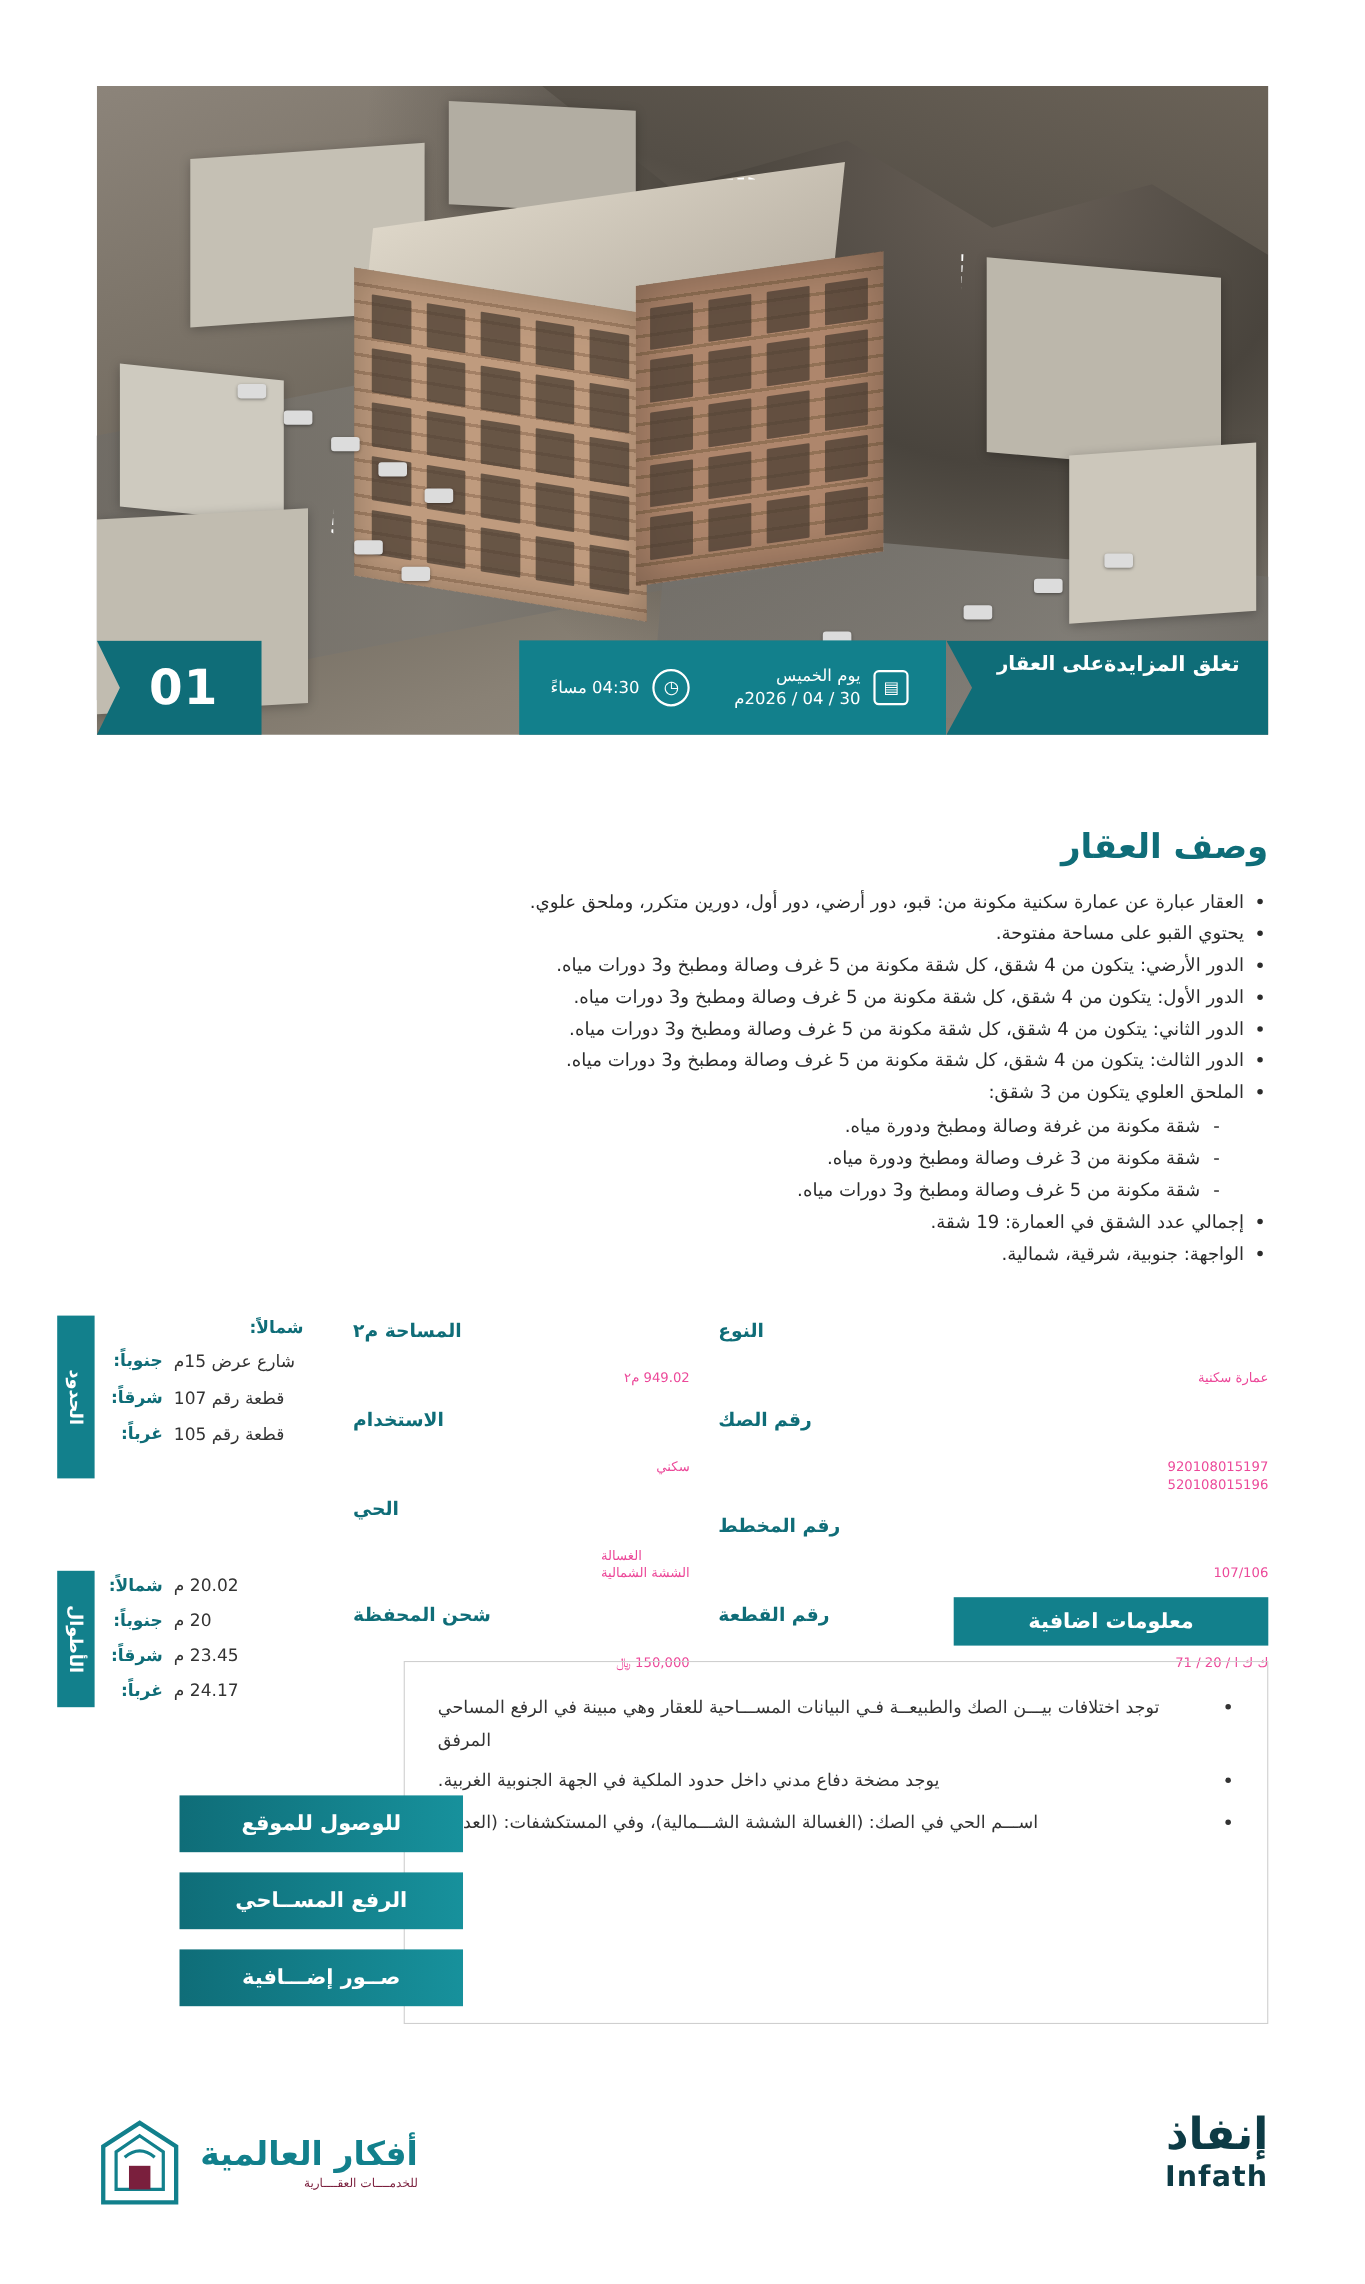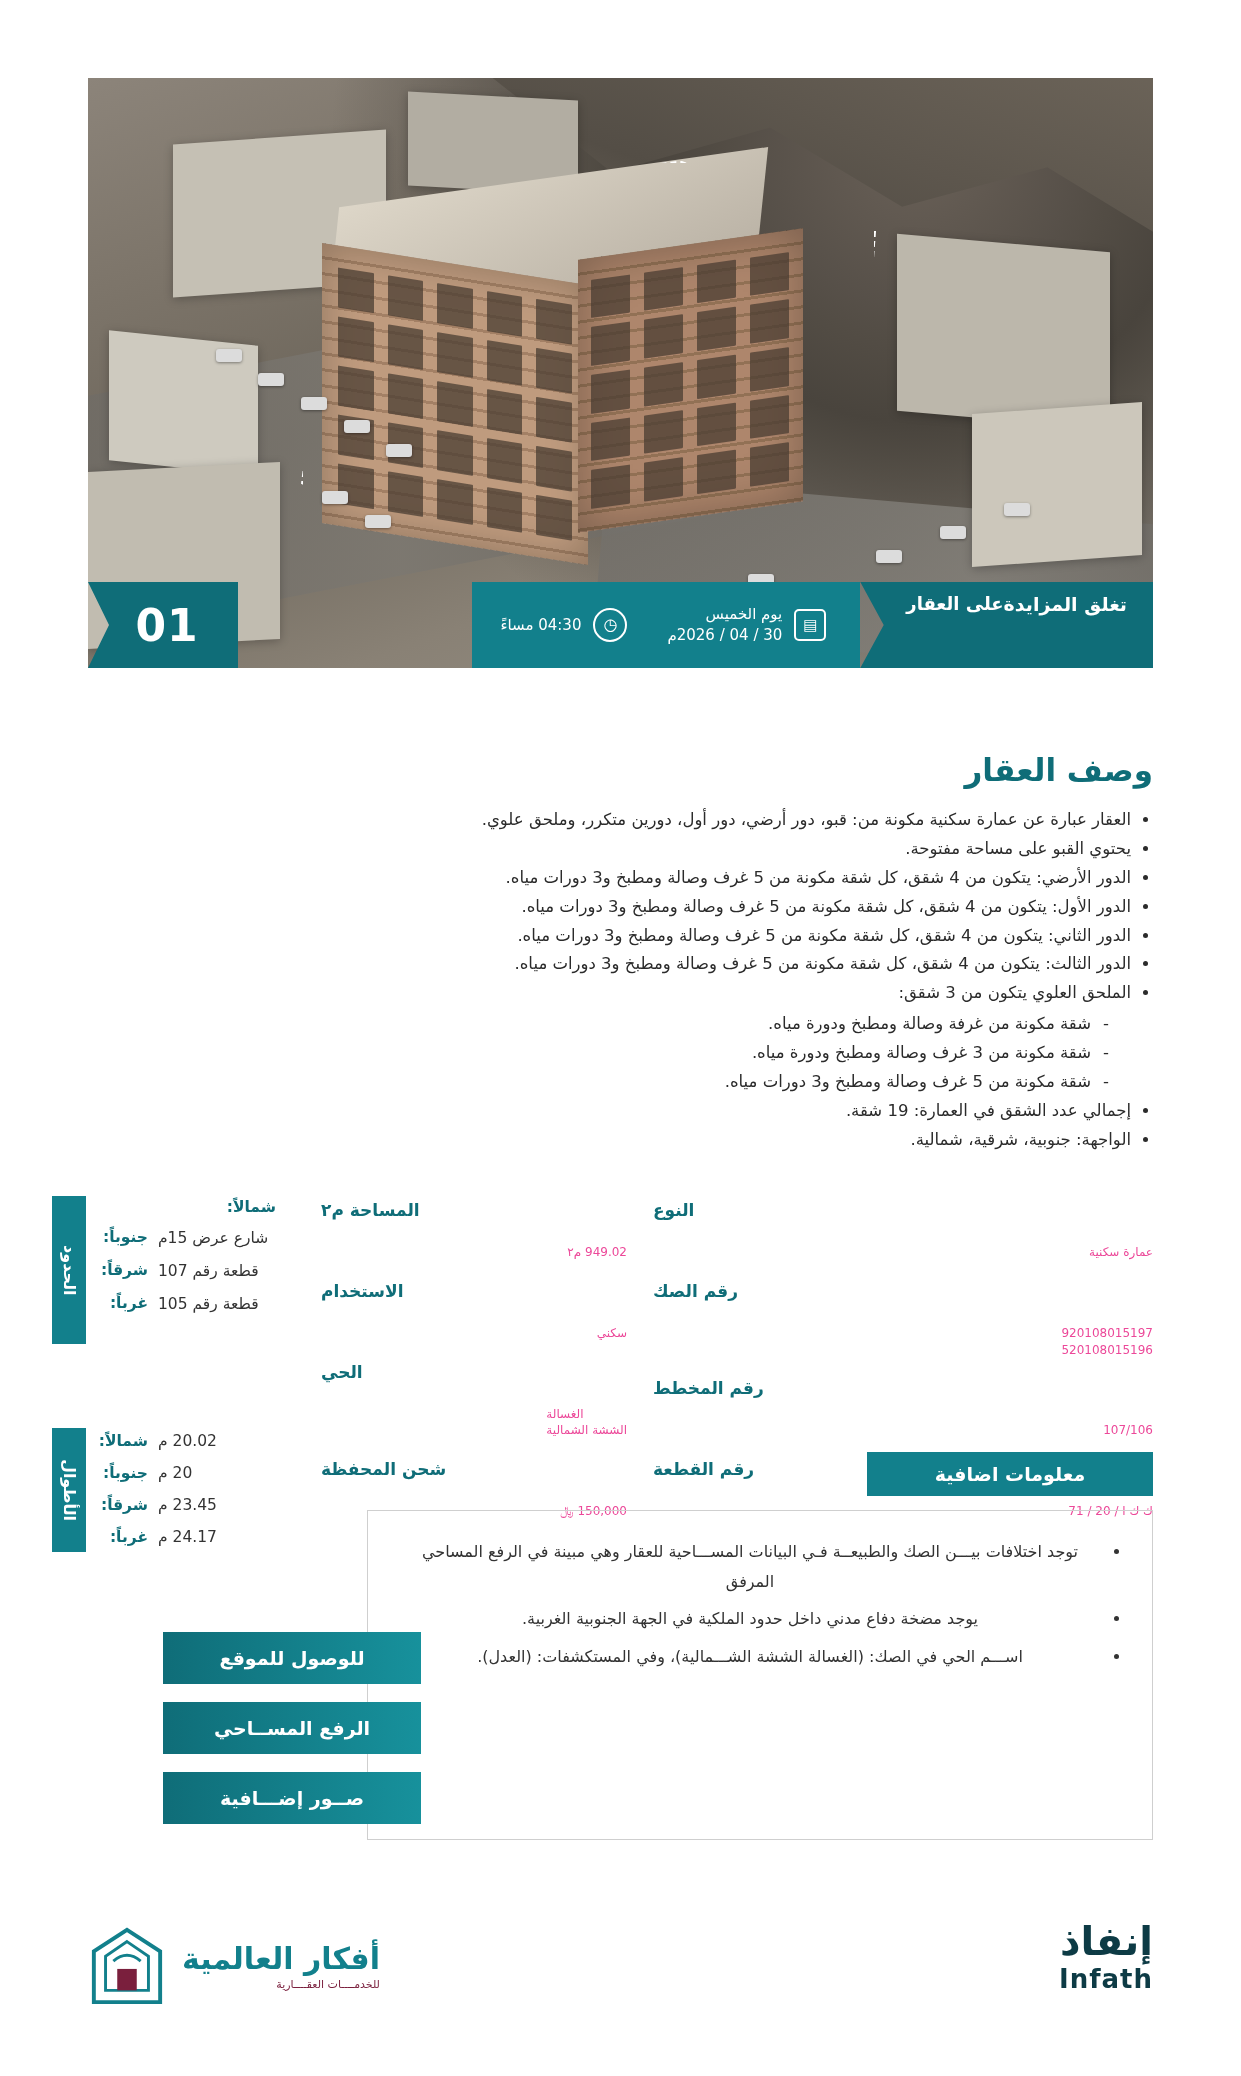--- a/index.html
+++ b/index.html
@@ -226,21 +226,21 @@
     display: flex; align-items: center; justify-content: center;
     font-size: 19px; font-weight: bold;
   }
   .addl-box {
     position: absolute;
     right: 88px; top: 1510px;
     width: 786px; height: 330px;
     border: 1px solid #cfcfcf;
     padding: 26px 30px;
     color: #333; font-size: 16px; line-height: 1.85;
-    text-align: center;
+    text-align: left;
   }
   .addl-box ul { margin: 0; padding-right: 20px; }
   .addl-box li { margin-bottom: 8px; }
 
   
   .cta-stack { position: absolute; right: 820px; top: 1632px; }
   .cta {
     position: relative;
     width: 258px; height: 52px; margin-bottom: 18px;
     background: linear-gradient(90deg, #0f6d78 0%, #17919c 100%);

